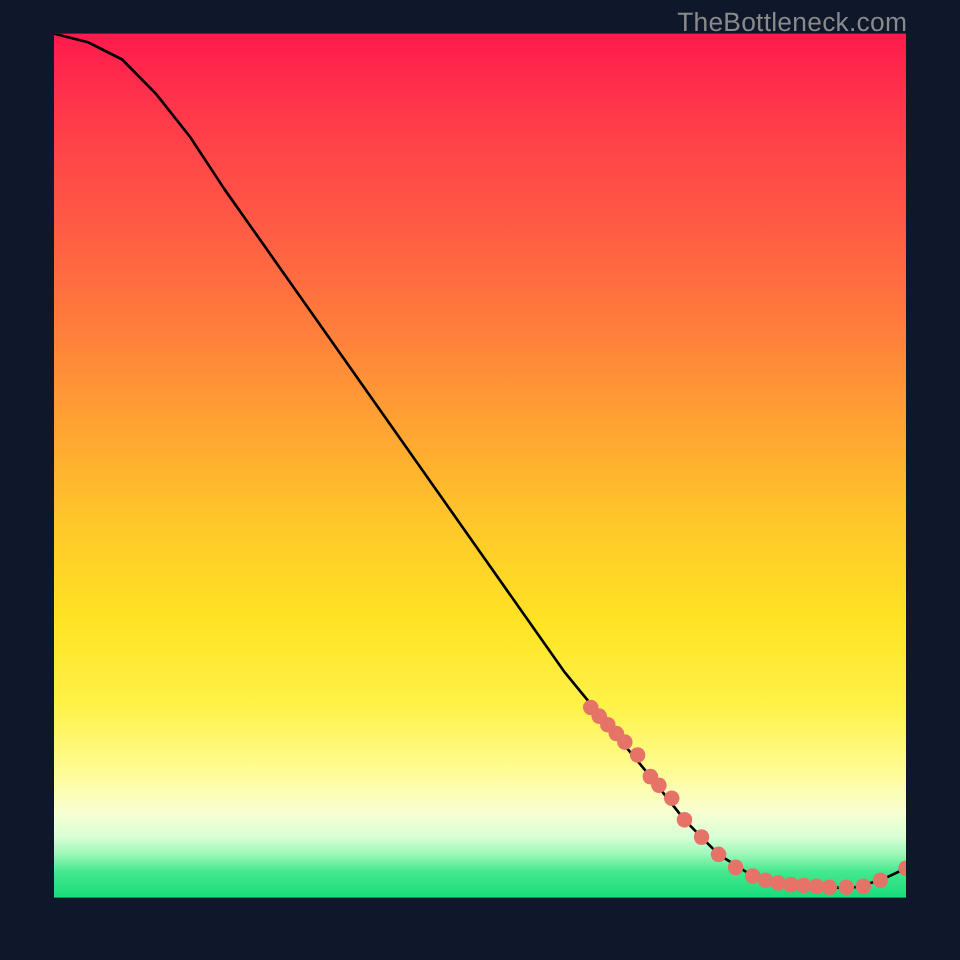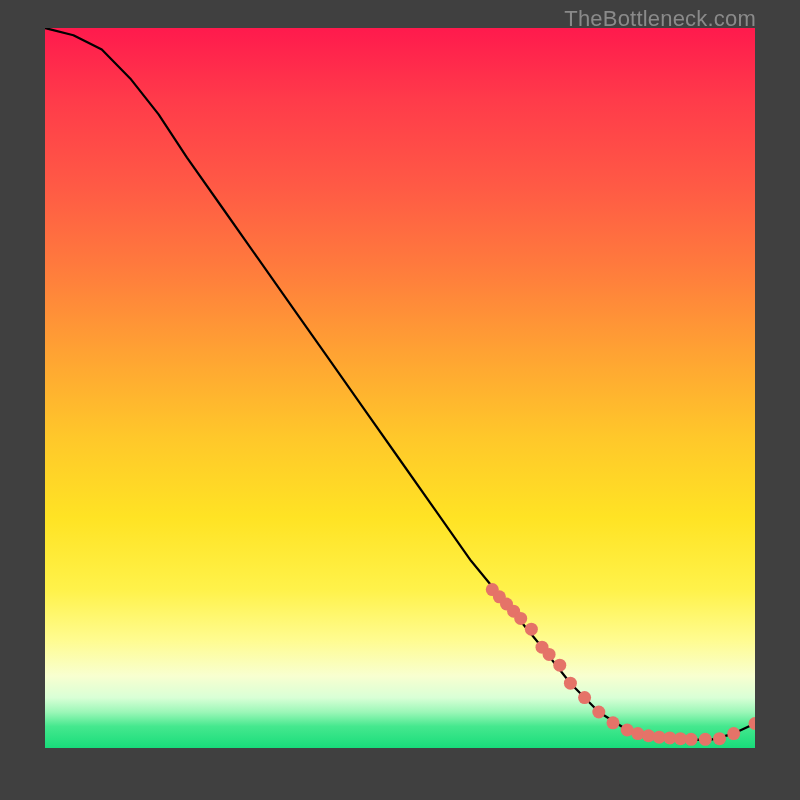--- a/index.html
+++ b/index.html
@@ -8,21 +8,21 @@
     width: 800px;
     height: 800px;
     background: #000;
     overflow: hidden;
     font-family: Arial, Helvetica, sans-serif;
   }
   .frame {
     position: relative;
     width: 800px;
     height: 800px;
-    background: #404040;
+    background: #0f172a;
   }
   .plot {
     position: absolute;
     left: 45px;
     top: 28px;
     width: 710px;
     height: 720px;
     
     background: linear-gradient(
       to bottom,

